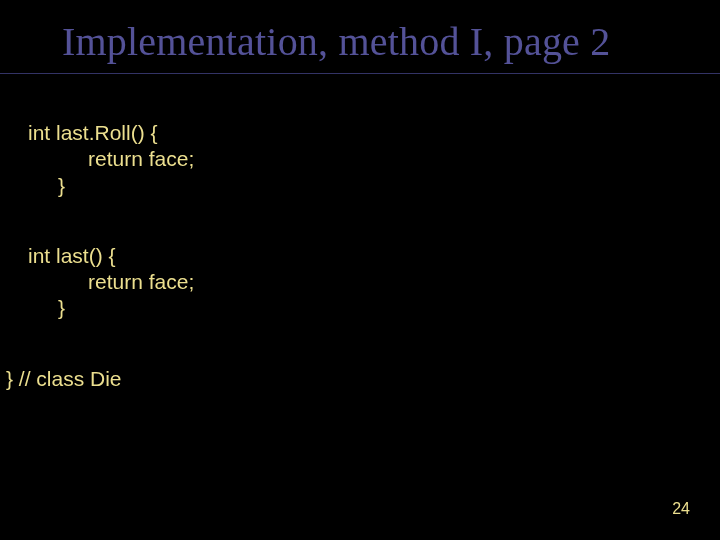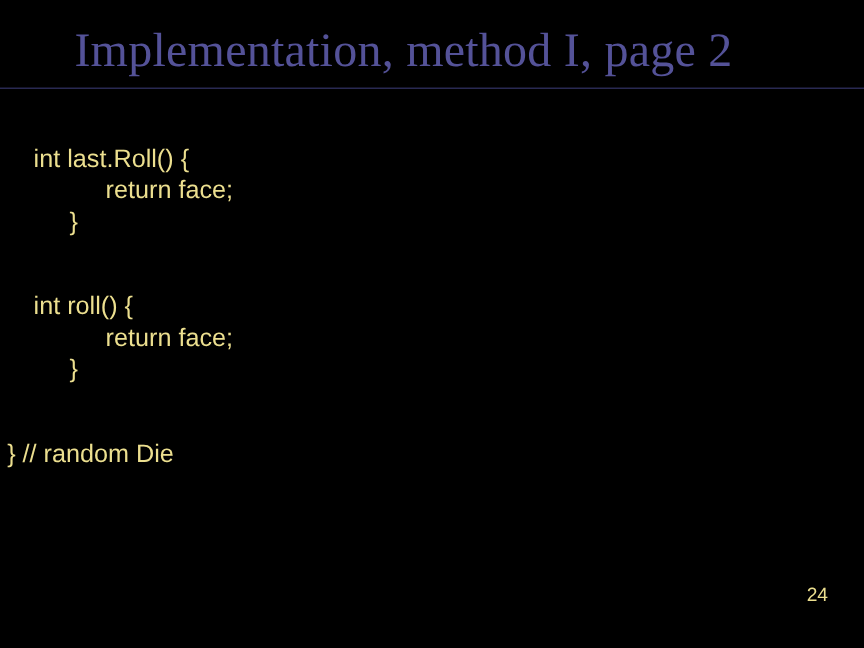--- a/index.html
+++ b/index.html
@@ -45,45 +45,45 @@
   }
   .indent1 {
     padding-left: 60px;
   }
   .indent-close {
     padding-left: 30px;
   }
   .slide-number {
     position: absolute;
     right: 30px;
-    bottom: 34px;
+    bottom: 22px;
     color: #ecdf8f;
     font-size: 16px;
   }
 </style>
 </head>
 <body>
 
 <div class="slide">
   <h1 class="title">Implementation, method I, page 2</h1>
 
   <div class="body">
 
     <div class="block">
       <div>int last.Roll() {</div>
       <div class="indent1">return face;</div>
       <div class="indent-close">}</div>
     </div>
 
     <div class="block">
-      <div>int roll() {</div>
+      <div>int last() {</div>
       <div class="indent1">return face;</div>
       <div class="indent-close">}</div>
     </div>
 
     <div class="block">
-      <div style="margin-left:-22px;">} // random Die</div>
+      <div style="margin-left:-22px;">} // class Die</div>
     </div>
 
   </div>
 
   <div class="slide-number">24</div>
 </div>
 
 </body></html>

